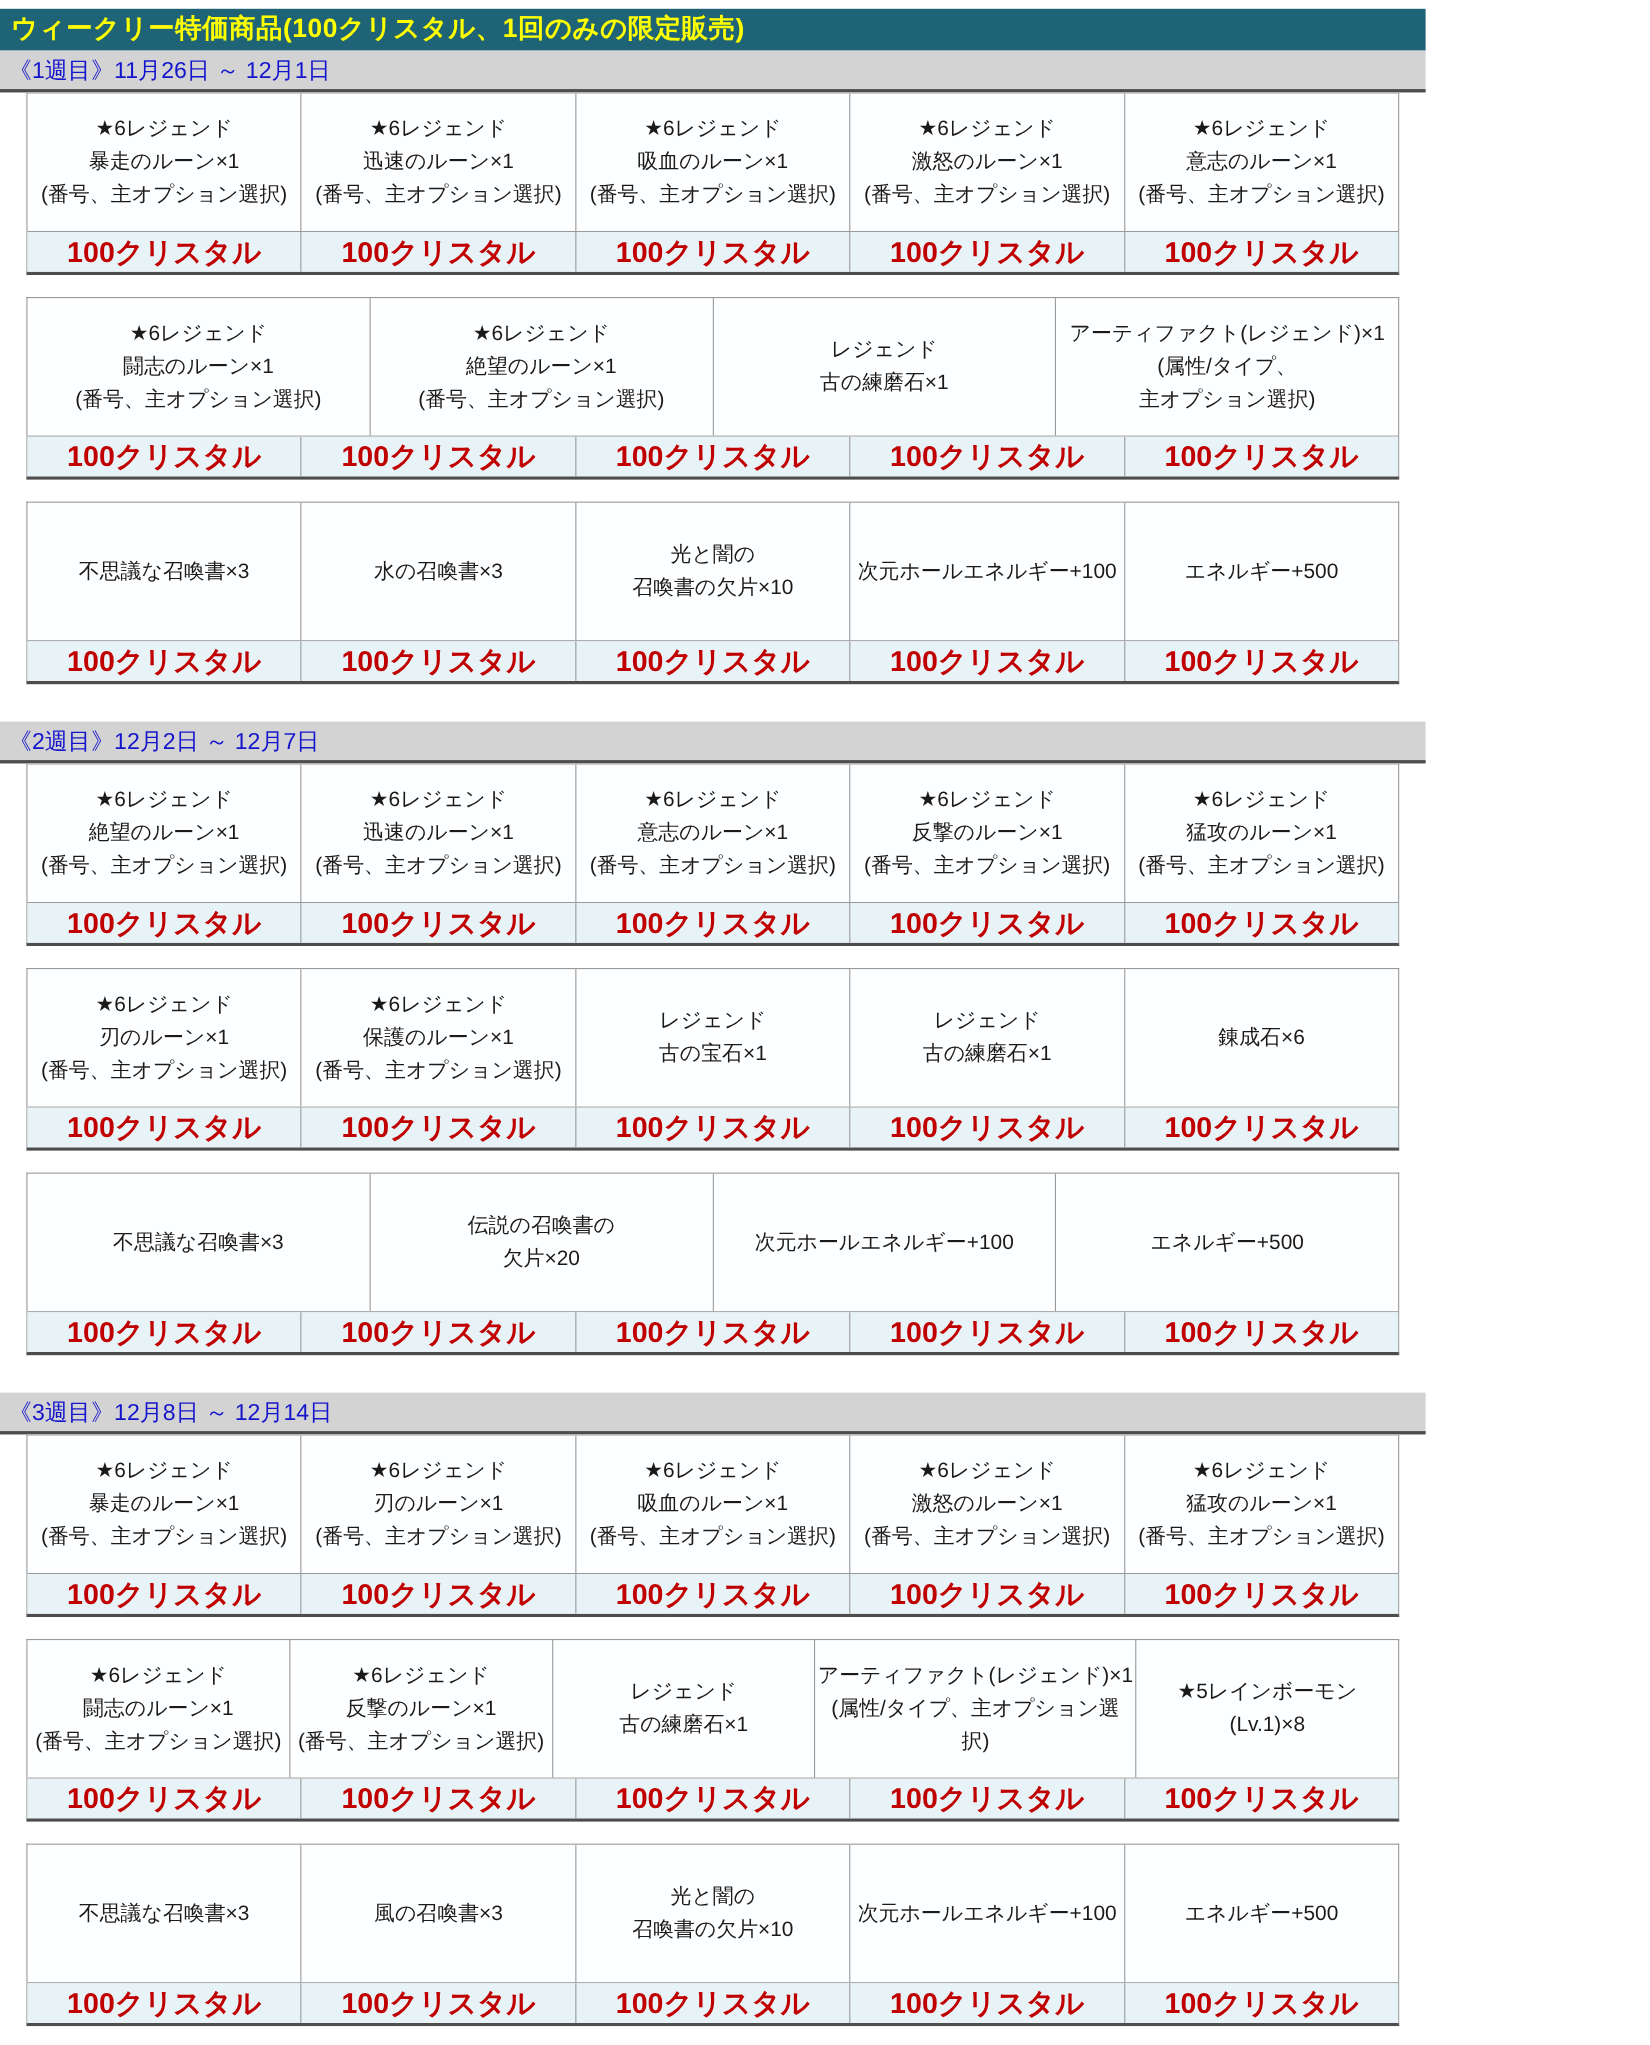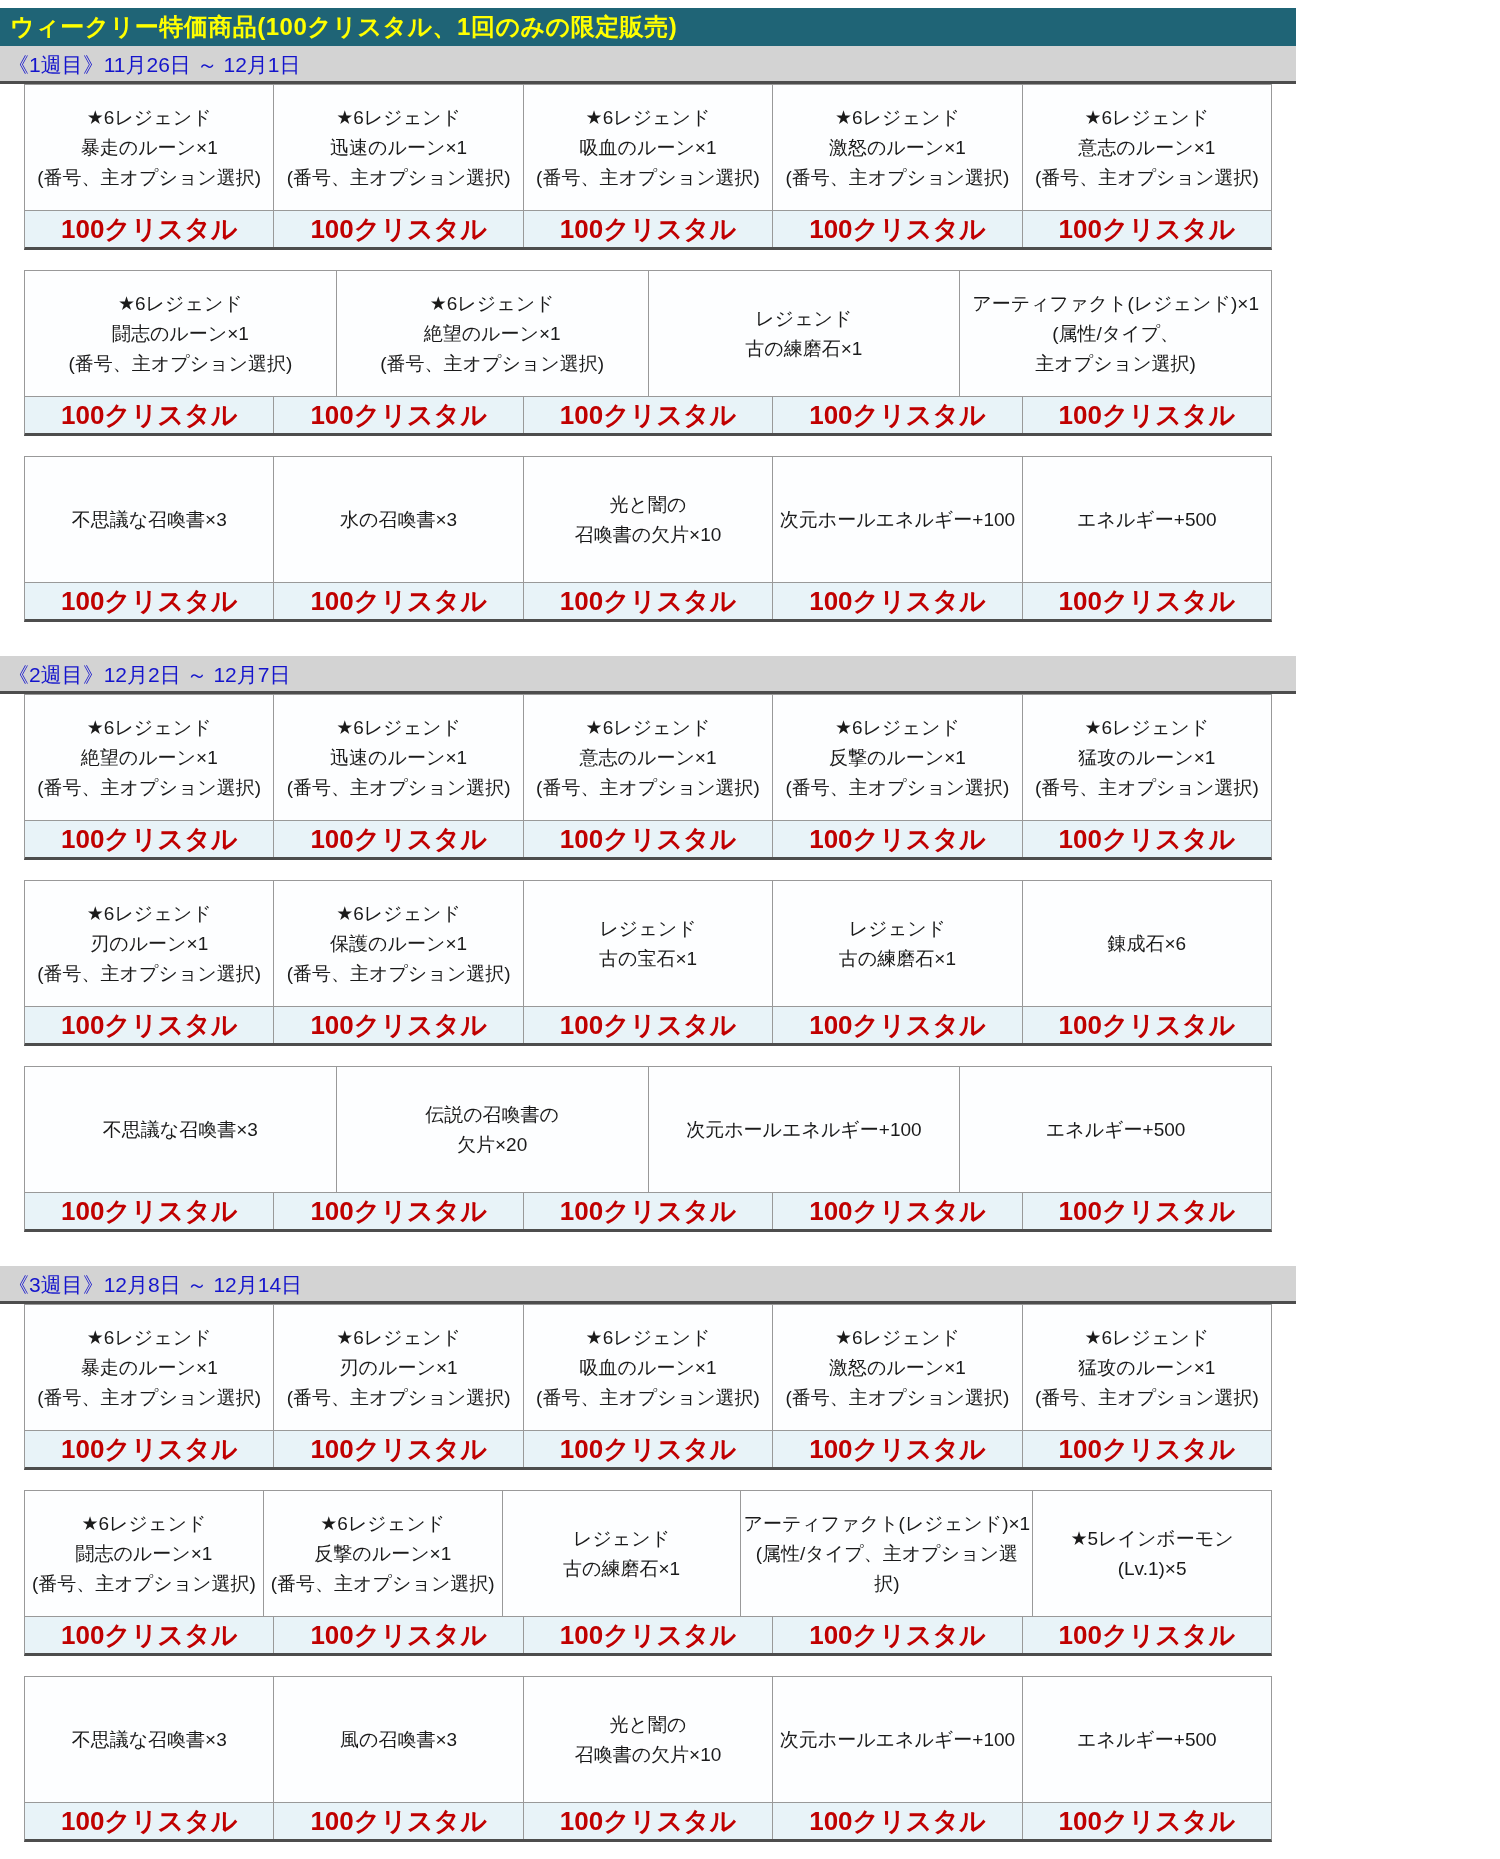--- a/index.html
+++ b/index.html
@@ -331,21 +331,21 @@
               <div class="iline">レジェンド</div>
               <div class="iline">古の練磨石×1</div>
             </div>
             <div class="icell">
               <div class="iline">アーティファクト(レジェンド)×1</div>
               <div class="iline">(属性/タイプ、主オプション選</div>
               <div class="iline">択)</div>
             </div>
             <div class="icell">
               <div class="iline">★5レインボーモン</div>
-              <div class="iline">(Lv.1)×5</div>
+              <div class="iline">(Lv.1)×8</div>
             </div>
           </div>
           <div class="prow">
             <div class="pcell">100クリスタル</div>
             <div class="pcell">100クリスタル</div>
             <div class="pcell">100クリスタル</div>
             <div class="pcell">100クリスタル</div>
             <div class="pcell">100クリスタル</div>
           </div>
         </div>

